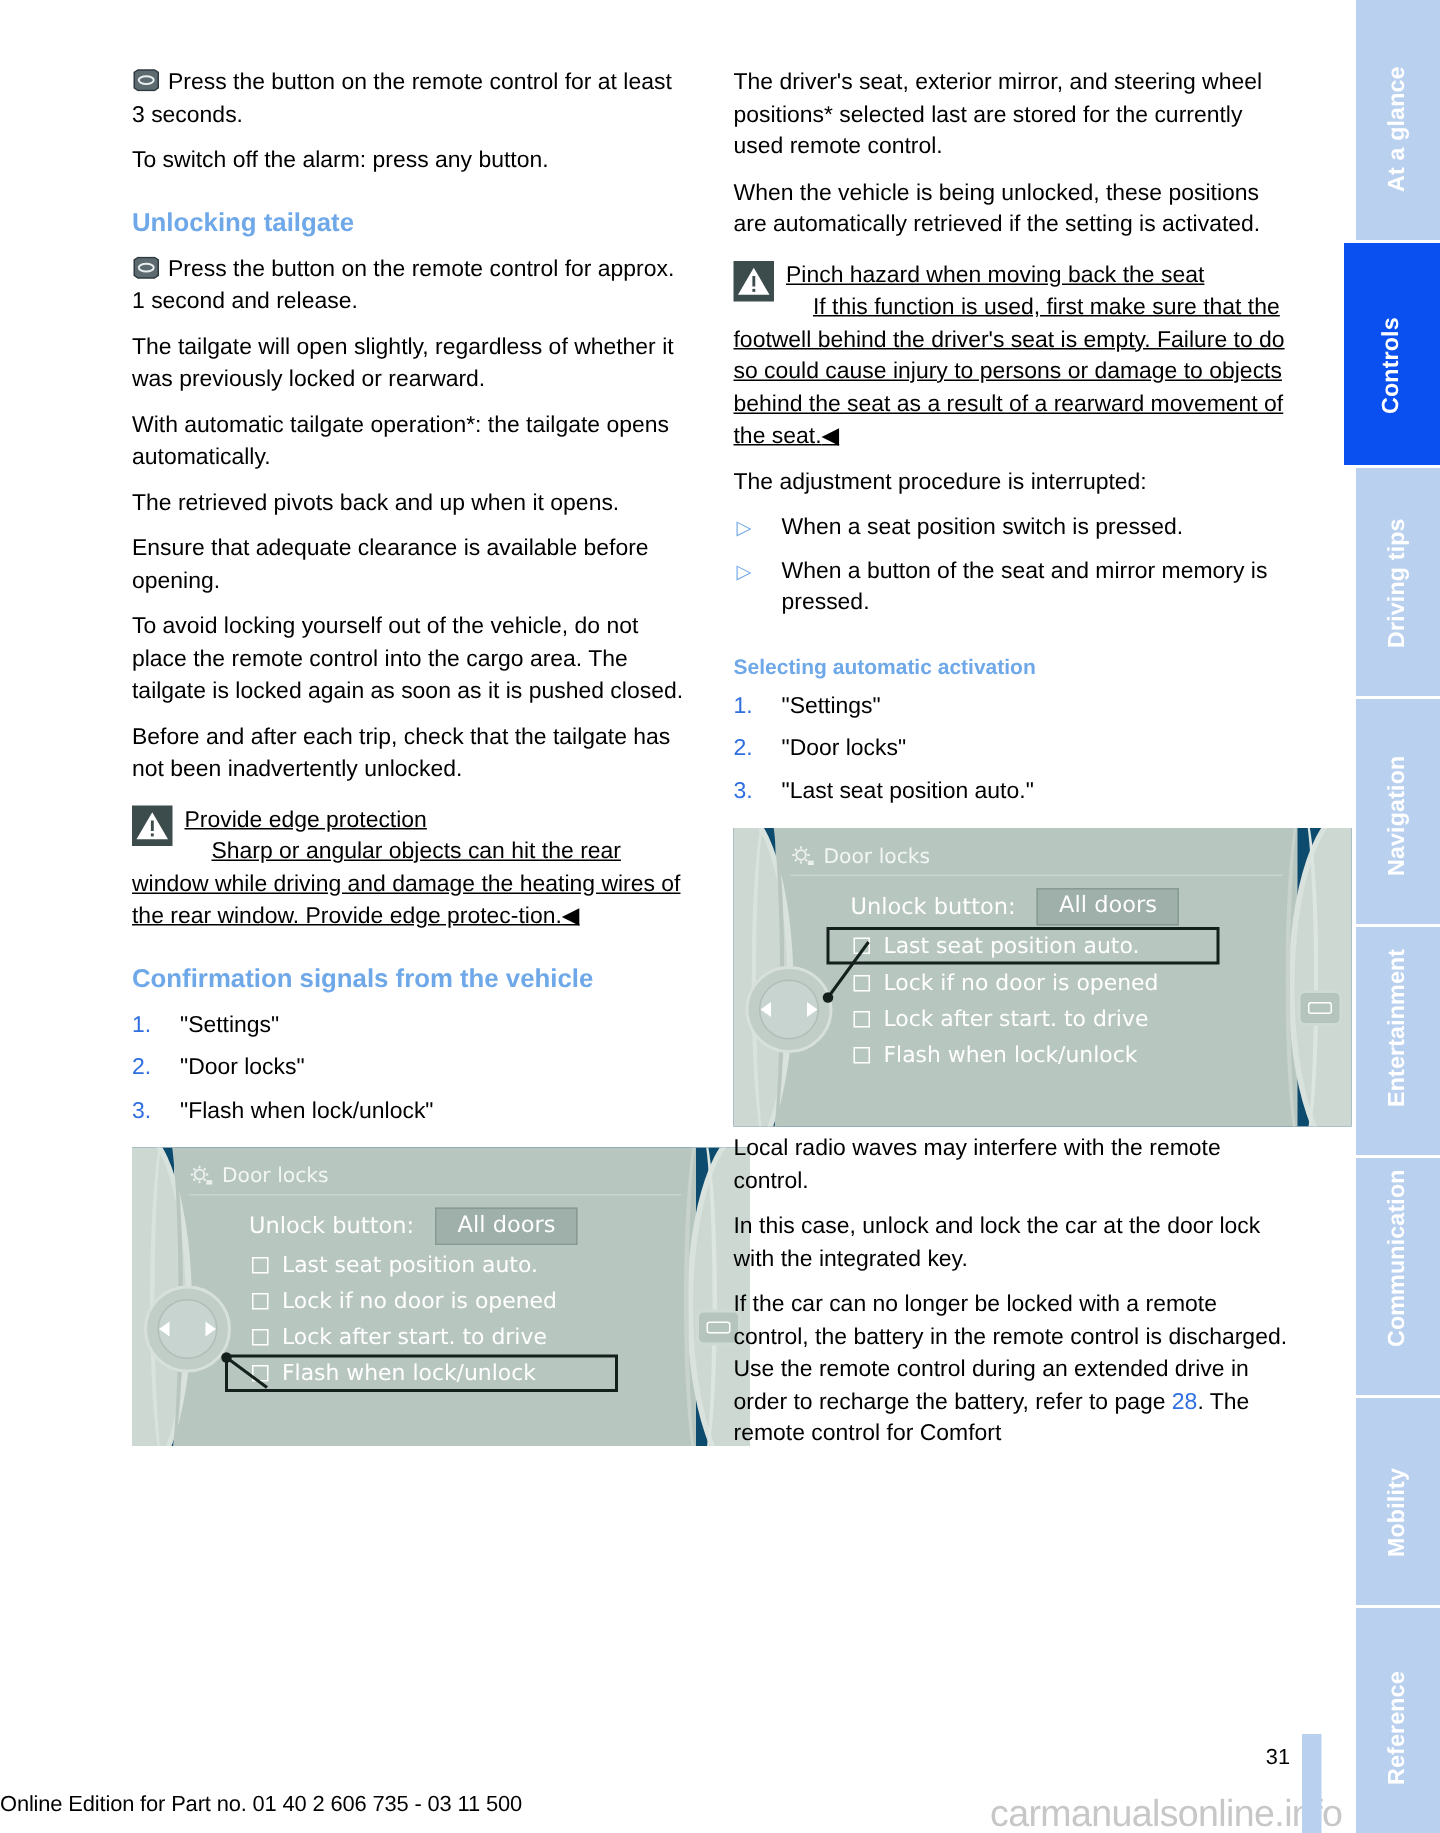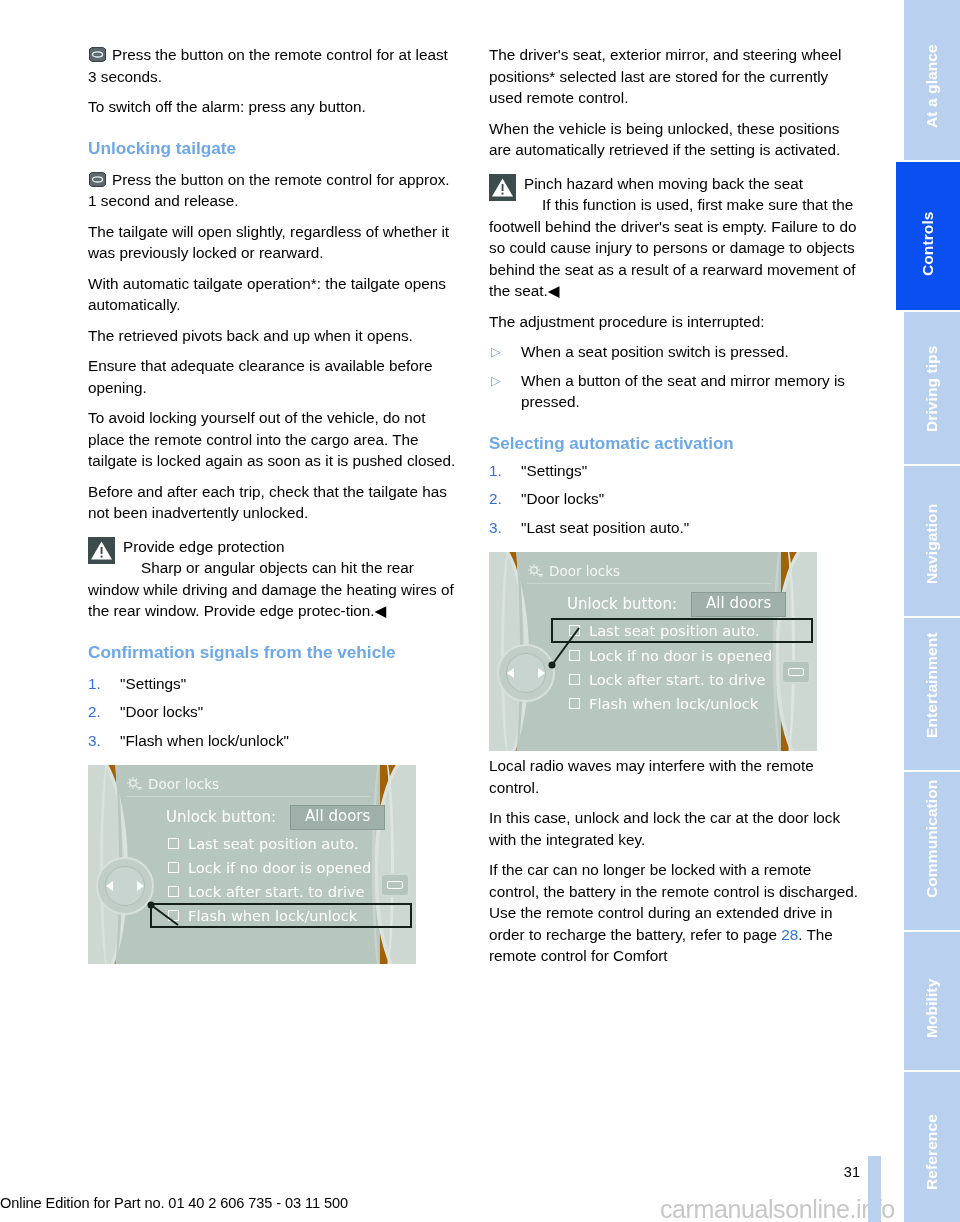--- a/index.html
+++ b/index.html
@@ -87,39 +87,40 @@
   h2.section {
     color: #6ea8e8;
     font-size: 17.2px;
     font-weight: bold;
     line-height: 23px;
     margin: 19px 0 9px 0;
   }
   h2.section.first { margin-top: 0; }
   h3.subsection {
     color: #6ea8e8;
-    font-size: 17px;
+    font-size: 14px;
     font-weight: bold;
     line-height: 22px;
     margin: 20px 0 5px 0;
   }
 
   
   .fob-icon {
     display: inline-block;
     width: 19px;
     height: 15px;
     vertical-align: -2px;
     margin-right: 5px;
   }
 
   
   .warn-block {
     position: relative;
     margin: 12px 0 9px 0;
+    text-decoration: underline;
   }
   .warn-icon {
     float: left;
     width: 27px;
     height: 27px;
     margin: 1px 8px 2px 0;
     background: #3c4c4c;
     position: relative;
   }
   .warn-icon svg { display: block; }
@@ -172,24 +173,24 @@
   }
 
   a.pref {
     color: #2f6fe0;
     text-decoration: none;
   }
 
   
   .idrive {
     position: relative;
-    width: 328px;
+    width: 412px;
     height: 199px;
     margin: 14px 0 4px 0;
-    background: #a16207;
+    background: #0c4a6e;
     overflow: hidden;
     font-family: "DejaVu Sans", sans-serif;
   }
   .idrive .bezel-l1, .idrive .bezel-l2, .idrive .bezel-r1, .idrive .bezel-r2 {
     position: absolute;
     top: -14px;
     height: 232px;
     border-radius: 50%;
     pointer-events: none;
   }

